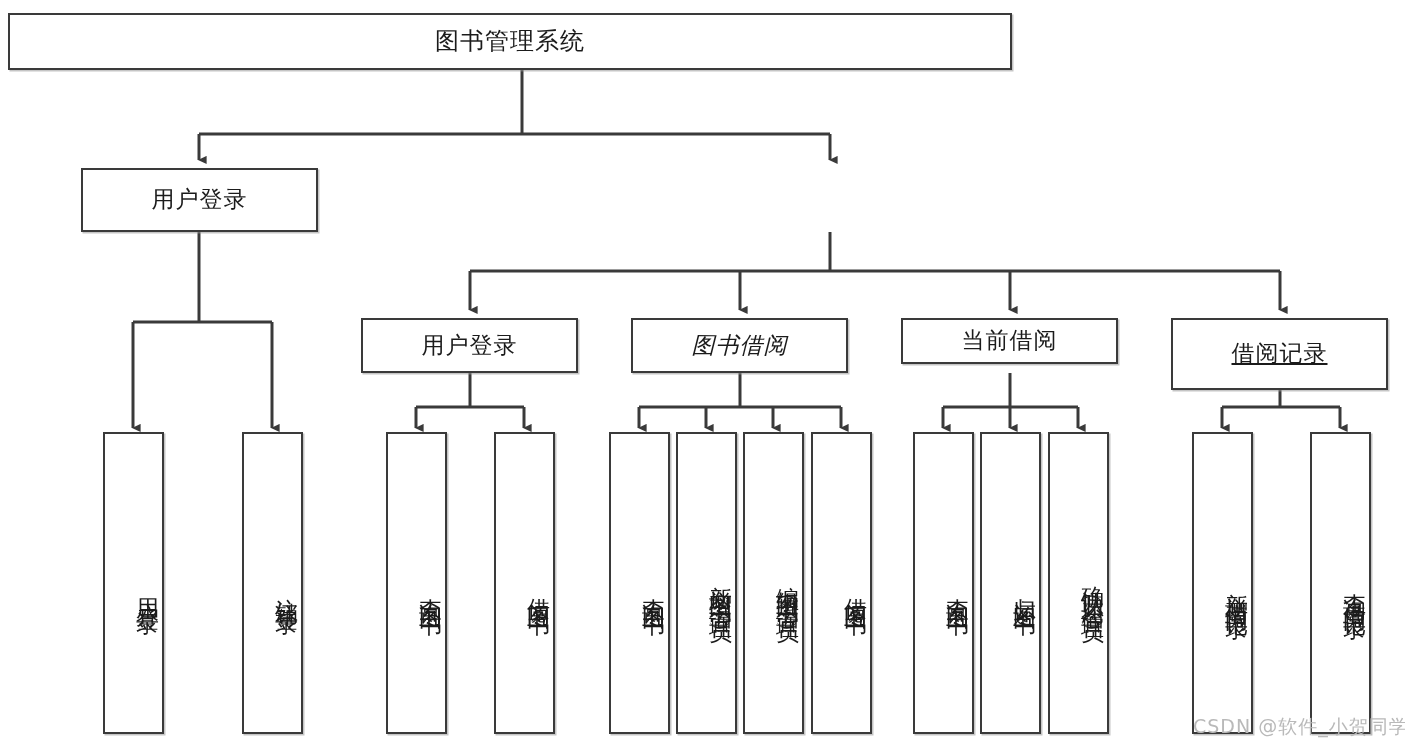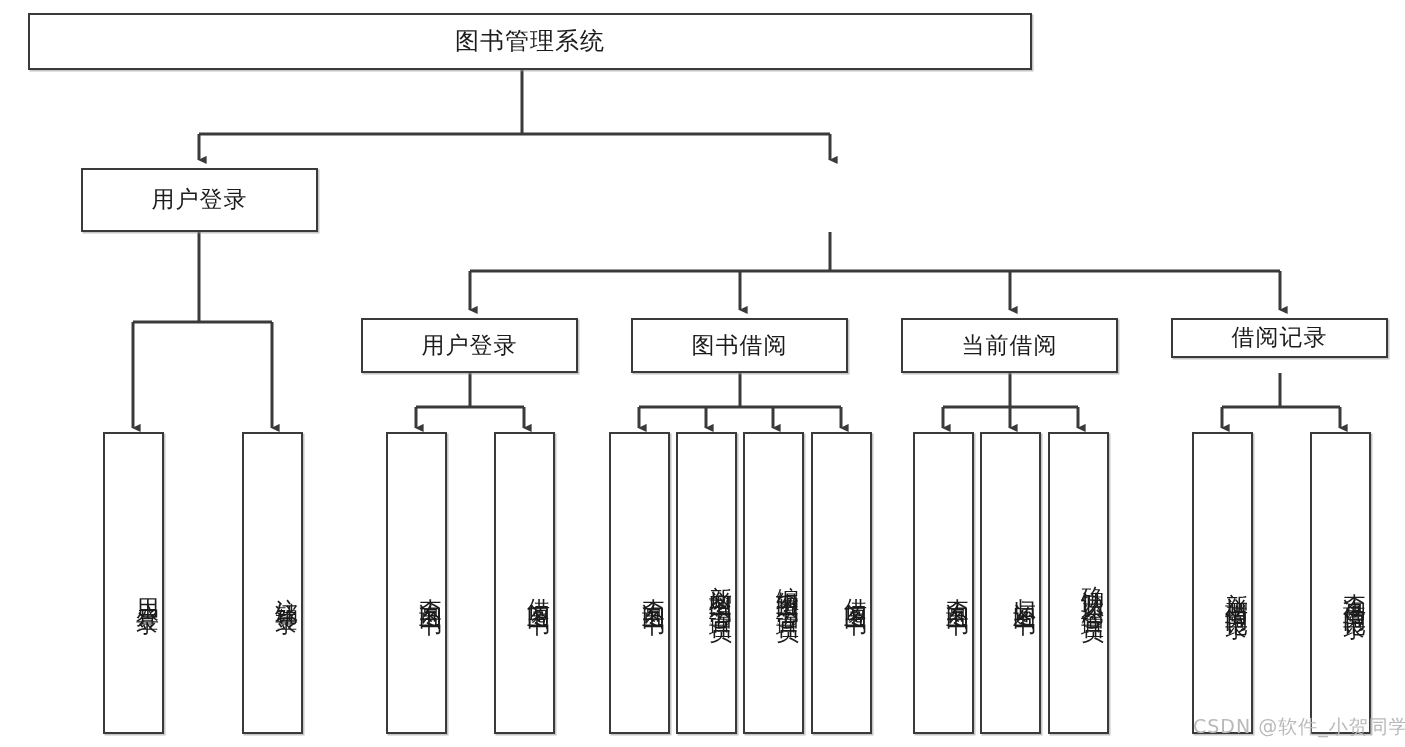--- a/index.html
+++ b/index.html
@@ -116,38 +116,38 @@
       <path d="M1010,407 L1010,428" marker-end="url(#arrow)"></path>
       <path d="M1078,407 L1078,428" marker-end="url(#arrow)"></path>
 
       <path d="M1280,373 L1280,407"></path>
       <path d="M1222,407 L1340,407"></path>
       <path d="M1222,407 L1222,428" marker-end="url(#arrow)"></path>
       <path d="M1340,407 L1340,428" marker-end="url(#arrow)"></path>
     </g>
   </svg>
 
-  <div class="node root horiz" style="left:28px; top:13px; width:1004px; height:57px;">
+  <div class="node root horiz" style="left:8px; top:13px; width:1004px; height:57px;">
     <span>图书管理系统</span>
   </div>
 
   <div class="node horiz" style="left:81px; top:168px; width:237px; height:64px;">
     <span>用户登录</span>
   </div>
 
   <div class="node horiz" style="left:361px; top:318px; width:217px; height:55px;">
     <span>用户登录</span>
   </div>
-  <div class="node horiz" style="left:631px; top:318px; width:217px; height:55px;">
+  <div class="node horiz" style="left:631px; top:318px; width:217px; height:55px;font-style:italic;">
     <span>图书借阅</span>
   </div>
-  <div class="node horiz" style="left:901px; top:318px; width:217px; height:55px;">
+  <div class="node horiz" style="left:901px; top:318px; width:217px; height:46px;">
     <span>当前借阅</span>
   </div>
-  <div class="node horiz" style="left:1171px; top:318px; width:217px; height:40px;">
+  <div class="node horiz" style="left:1171px; top:318px; width:217px; height:72px;text-decoration:underline;">
     <span>借阅记录</span>
   </div>
 
   <div class="node vert" style="left:103px; top:432px; width:61px; height:302px;">
     <span class="vlabel">用户登录</span>
   </div>
   <div class="node vert" style="left:242px; top:432px; width:61px; height:302px;">
     <span class="vlabel">注销登录</span>
   </div>
 

